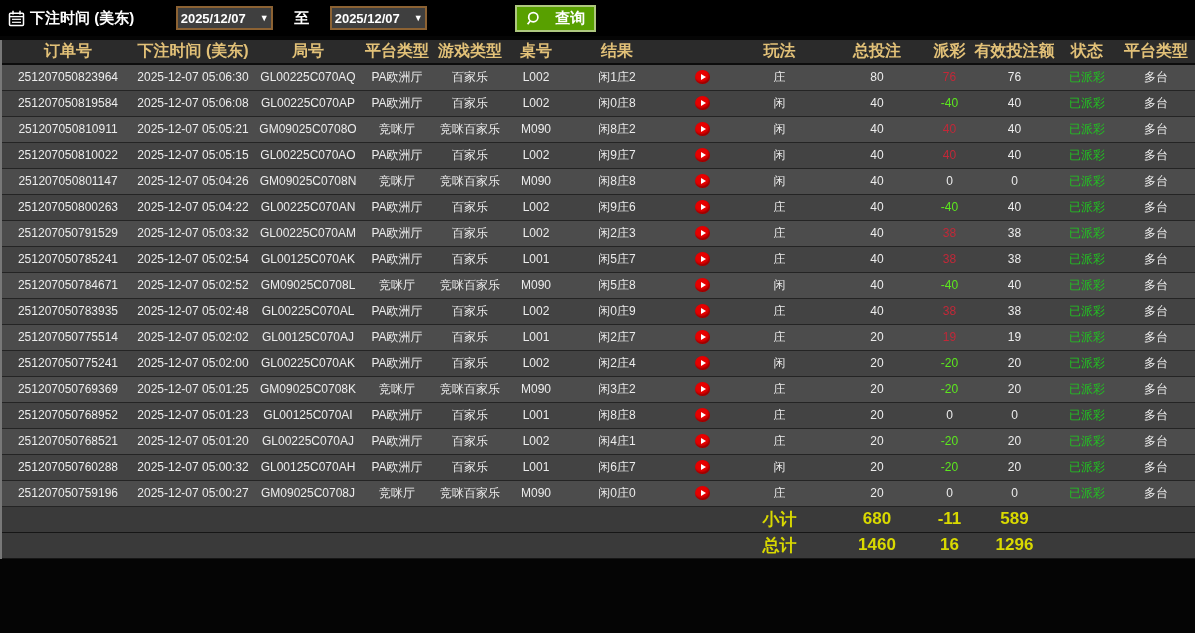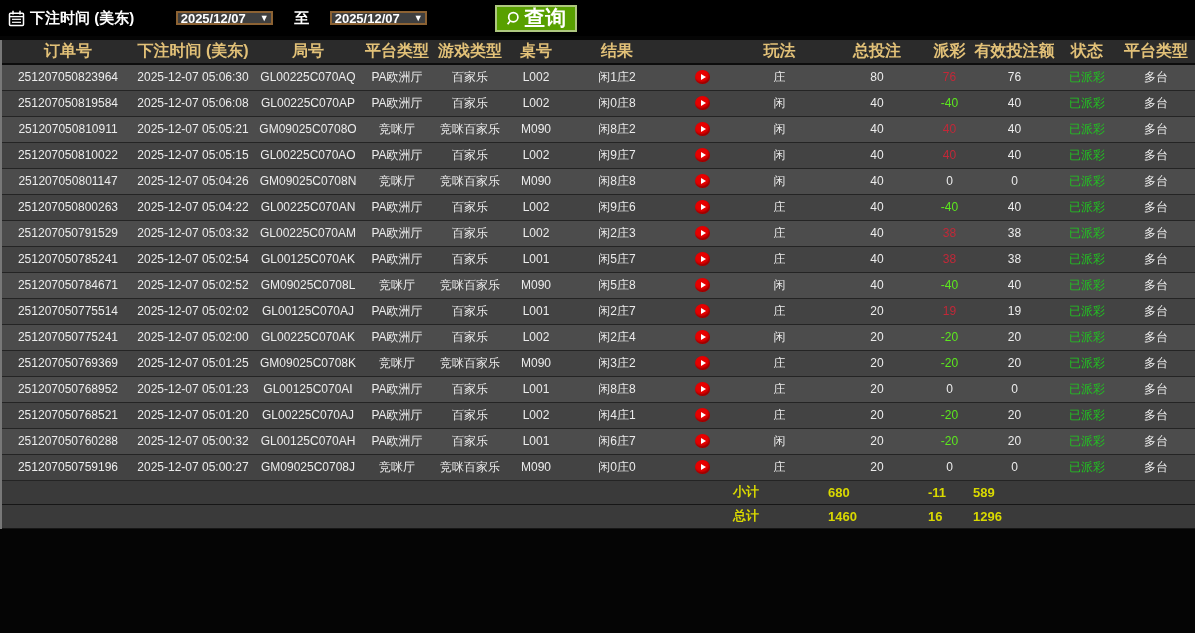--- a/index.html
+++ b/index.html
@@ -20,56 +20,56 @@
   }
   
   .topbar{
     height:36px;background:#000;display:flex;align-items:center;
     padding-left:8px;
   }
   .cal-icon{display:inline-flex;margin-right:5px;}
   .page-title{color:#fff;font-weight:bold;font-size:15px;}
   .datebox{
     display:inline-flex;align-items:center;justify-content:center;gap:14px;
-    width:97px;height:14px;background:#3f3f3f;
+    width:97px;height:24px;background:#3f3f3f;
     border:2px solid var(--date-border);
     color:#fff;font-weight:bold;font-size:13px;cursor:pointer;
   }
   .datebox .arrow{font-size:9px;line-height:1;}
   .db1{margin-left:42px;}
   .to-label{color:#fff;font-weight:bold;font-size:15px;margin:0 21px;}
   .query-btn{
-    margin-left:68px;
-    display:inline-flex;align-items:center;gap:3px;
+    margin-left:88px;
+    display:inline-flex;align-items:center;gap:14px;
     height:27px;padding:0 9px;
     background:var(--accent-green);
     border:2px solid #aec77f;
-    color:#fff;font-weight:bold;font-size:21px;cursor:pointer;
+    color:#fff;font-weight:bold;font-size:15px;cursor:pointer;
     font-family:"Liberation Sans","DejaVu Sans",sans-serif;
   }
   
   .table-wrap{margin-top:4px;border-left:2px solid #787878;}
   table{border-collapse:collapse;table-layout:fixed;width:1193px;}
   thead th{
     background:#2b2b2b;color:var(--header-gold);
     font-size:16px;font-weight:bold;height:22px;
     white-space:nowrap;overflow:hidden;text-align:center;
     border-bottom:2px solid #0c0c0c;
   }
   tbody td{
     height:26px;font-size:12px;color:#ececec;text-align:center;
     white-space:nowrap;overflow:hidden;
   }
   tbody tr{border-bottom:1px solid #242424;margin-left:14px;}
   tbody tr:nth-child(odd){background:#4c4c4c;}
   tbody tr:nth-child(even){background:#434343;}
   tfoot tr{background:#3a3a3a;border-bottom:1px solid #161616;}
   tfoot td{
-    height:24px;font-size:13px;font-weight:bold;
-    color:var(--totals-yellow);text-align:left;white-space:nowrap;
+    height:24px;font-size:17px;font-weight:bold;
+    color:var(--totals-yellow);text-align:center;white-space:nowrap;
   }
   .pay-pos{color:var(--payout-positive);}
   .pay-neg{color:var(--payout-negative);}
   .pay-zero{color:#ececec;}
   .status-paid{color:var(--status-paid);}
   .play-icon{
     width:15px;height:14px;margin:0 auto;cursor:pointer;
     background:#e60000;border-radius:50%;
     box-shadow:inset -1px -2px 2px rgba(110,0,0,.65);
     display:flex;align-items:center;justify-content:center;
@@ -313,20 +313,38 @@
             <div class="play-icon"></div>
           </td>
           <td>闲</td>
           <td>40</td>
           <td class="pay-neg">-40</td>
           <td>40</td>
           <td class="status-paid">已派彩</td>
           <td>多台</td>
         </tr>
         <tr>
+          <td>251207050783935</td>
+          <td>2025-12-07 05:02:48</td>
+          <td>GL00225C070AL</td>
+          <td>PA欧洲厅</td>
+          <td>百家乐</td>
+          <td>L002</td>
+          <td>闲0庄9</td>
+          <td>
+            <div class="play-icon"></div>
+          </td>
+          <td>庄</td>
+          <td>40</td>
+          <td class="pay-pos">38</td>
+          <td>38</td>
+          <td class="status-paid">已派彩</td>
+          <td>多台</td>
+        </tr>
+        <tr>
           <td>251207050775514</td>
           <td>2025-12-07 05:02:02</td>
           <td>GL00125C070AJ</td>
           <td>PA欧洲厅</td>
           <td>百家乐</td>
           <td>L001</td>
           <td>闲2庄7</td>
           <td>
             <div class="play-icon"></div>
           </td>

